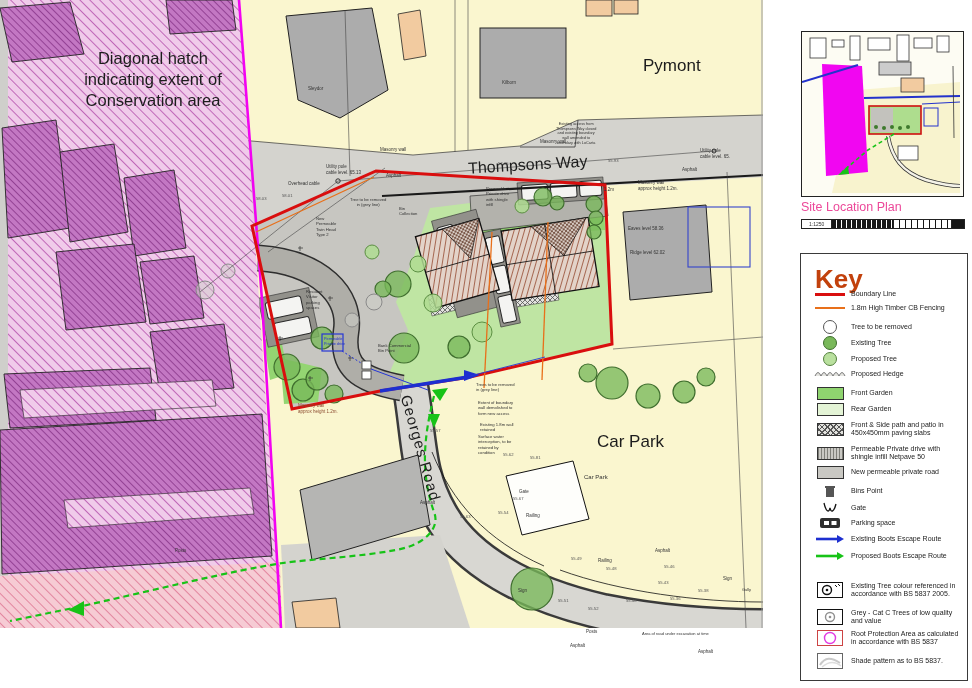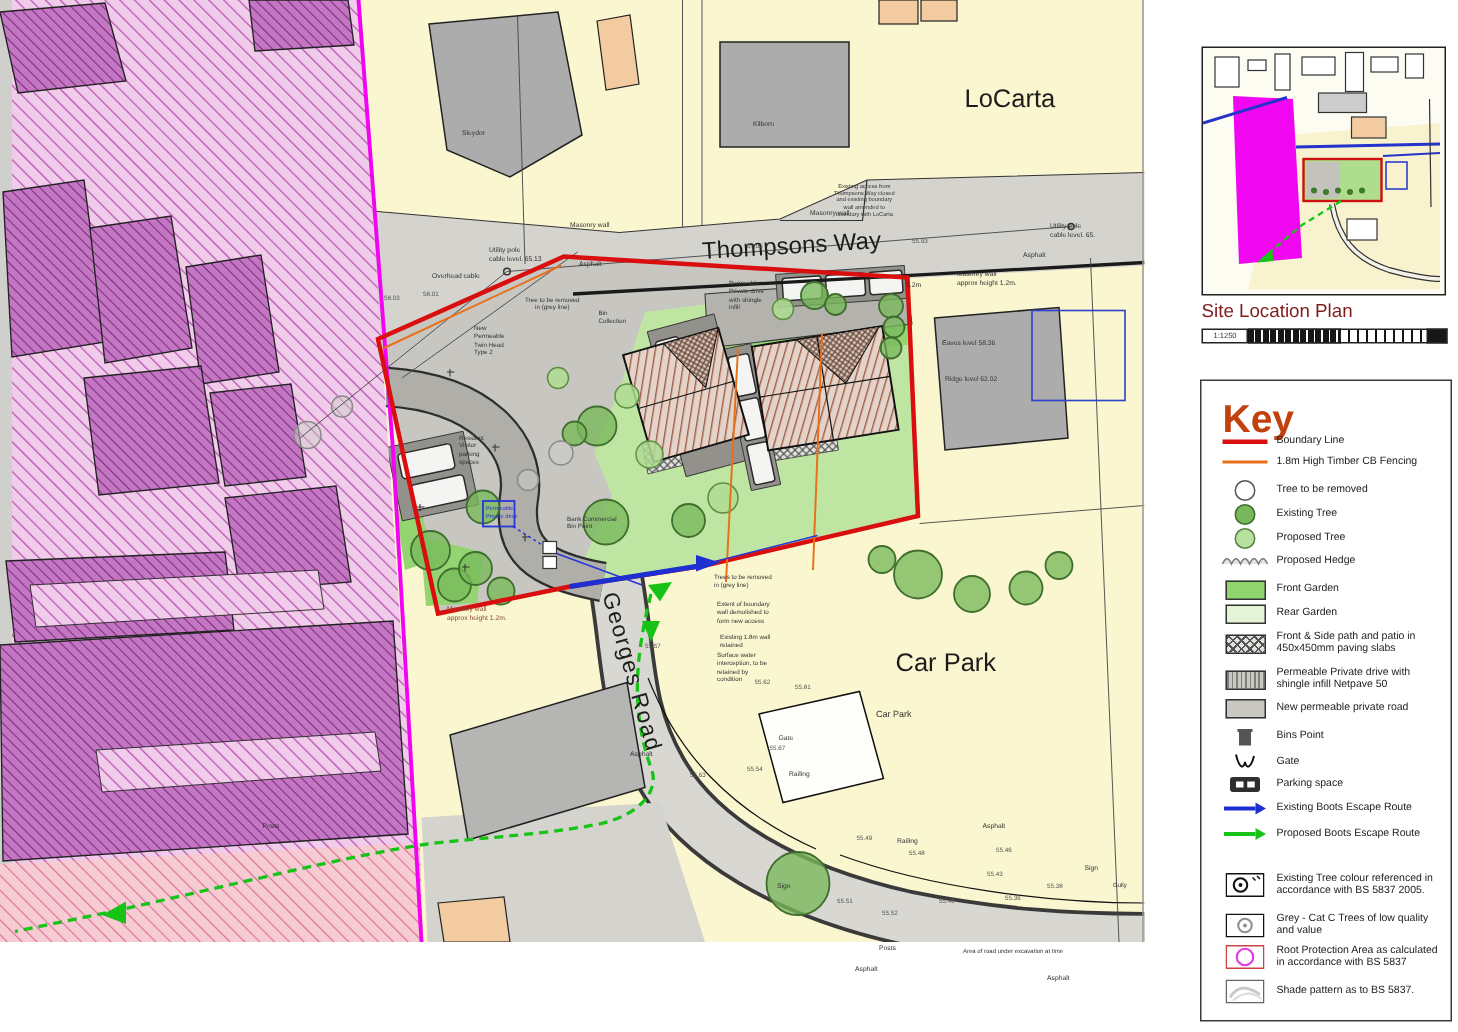--- a/index.html
+++ b/index.html
@@ -5,21 +5,21 @@
   html,body{margin:0;padding:0;background:#fff;font-family:"Liberation Sans",sans-serif;}
   #stage{position:relative;width:972px;height:688px;background:#fff;overflow:hidden;}
   #map{position:absolute;left:0;top:0;width:763px;height:628px;}
   #map svg{position:absolute;left:0;top:0;}
   #map-text{position:absolute;left:0;top:0;width:763px;height:628px;pointer-events:none;}
   .maplabel{position:absolute;color:#1c1c1c;white-space:nowrap;}
   .cons-note{position:absolute;left:46px;top:48px;width:214px;text-align:center;font-size:16.5px;line-height:1.28;color:#1c1c1c;white-space:pre-line;}
   .ann{position:absolute;font-size:5px;line-height:1.25;color:#333;white-space:pre-line;}
   #copyright{position:absolute;left:20px;top:630px;font-size:15.5px;font-style:italic;color:#2b2b2b;}
   #inset{position:absolute;left:801px;top:31px;width:161px;height:164px;border:1.6px solid #222;background:#FDFCF3;}
-  #inset-title{position:absolute;left:801px;top:200px;font-size:12.5px;color:#7f1d1d;}
+  #inset-title{position:absolute;left:801px;top:200px;font-size:12.5px;color:#ec4899;}
   #scalebar{position:absolute;left:801px;top:219px;width:164px;height:10px;display:flex;align-items:stretch;}
   #scalebar .sb-label{width:30px;border:1px solid #222;background:#fff;font-size:5px;color:#333;display:flex;align-items:center;justify-content:center;}
   #scalebar .sb-a{width:62px;border:1px solid #222;border-left:none;background-color:#161616;background-image:repeating-linear-gradient(90deg,transparent 0 4px,#fff 4px 5px);}
   #scalebar .sb-b{width:58px;border:1px solid #222;border-left:none;background-color:#fff;background-image:repeating-linear-gradient(90deg,transparent 0 5px,#161616 5px 6px);}
   #scalebar .sb-c{width:12px;border:1px solid #222;border-left:none;background:#161616;}
   #key{position:absolute;left:800px;top:253px;width:168px;height:428px;border:1.6px solid #3a3a3a;background:#fff;box-sizing:border-box;}
   #key-title{position:absolute;left:14px;top:10px;font-size:26px;font-weight:600;color:#c2410c;}
   .krow{position:absolute;left:8px;right:4px;height:20px;display:flex;align-items:center;}
   .ksw{flex:0 0 42px;display:flex;align-items:center;justify-content:center;}
   .klbl{flex:1;font-size:7px;line-height:1.2;color:#222;}
@@ -248,21 +248,24 @@
 
       <path d="M434,396 C424,436 420,472 434,512 C440,526 428,544 396,550 C358,557 312,559 283,563 C235,570 150,591 78,607 L10,621" fill="none" stroke="#17C317" stroke-width="2.2" stroke-dasharray="6,4"></path>
       <polygon points="68,610 84,601 84,616" fill="#17C317"></polygon>
       <polygon points="434,428 428,414 440,414" fill="#17C317"></polygon>
       <polygon points="448,388 432,390 440,401" fill="#17C317"></polygon>
 
       <line x1="762" y1="0" x2="762" y2="628" stroke="#999" stroke-width="1"></line>
     </svg>
 
     <div id="map-text">
-      <div class="maplabel" style="left:643px;top:56px;font-size:17px;">LoCarta</div>
+      <div class="cons-note">Diagonal hatch
+indicating extent of
+Conservation area</div>
+      <div class="maplabel" style="left:643px;top:56px;font-size:17px;">Pymont</div>
       <div class="maplabel" style="left:468px;top:156px;font-size:16px;transform:rotate(-3.5deg);">Thompsons Way</div>
       <div class="maplabel" style="left:414px;top:393px;font-size:15px;letter-spacing:1px;transform:rotate(74deg);transform-origin:0 0;">Georges Road</div>
       <div class="maplabel" style="left:597px;top:432px;font-size:17px;">Car Park</div>
       <div>
           <span class="ann" style="left: 308px; top: 86px; font-size: 4.5px;">Sleydor</span>
           <span class="ann" style="left: 502px; top: 80px; font-size: 4.5px;">Kilborn</span>
           <span class="ann" style="left: 288px; top: 181px; font-size: 4.5px;">Overhead cable</span>
           <span class="ann" style="left: 326px; top: 164px; font-size: 4.5px;">Utility pole
 cable level. 65.13</span>
           <span class="ann" style="left: 700px; top: 148px; font-size: 4.5px;">Utility pole

